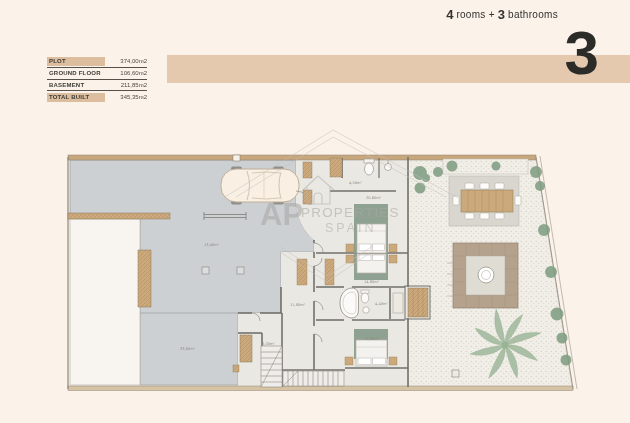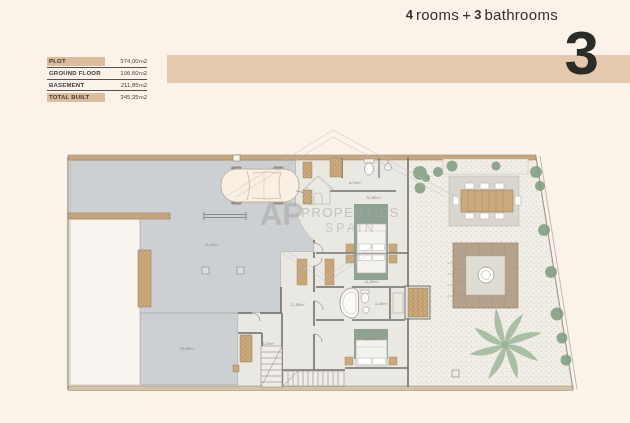--- a/index.html
+++ b/index.html
@@ -20,21 +20,21 @@
   .spec-label{width:58px;font-size:6px;font-weight:bold;color:#3b3b35;
     letter-spacing:.2px;padding:1.5px 2px;line-height:1}
   .spec-row.hl .spec-label{background:var(--tanDark)}
   .spec-value{flex:1;text-align:right;font-size:6px;color:#4f4b44;line-height:1}
 
   
   .banner{position:absolute;left:167px;right:0;top:55px;height:28px;background:var(--tan);z-index:1}
   .banner-text{position:absolute;right:72px;top:0;height:28px;display:flex;align-items:center;
     gap:3px;color:#33322e;z-index:2}
   .banner-text .big-num{font-size:13px;font-weight:bold}
-  .banner-text .word{font-size:15px;letter-spacing:.3px}
+  .banner-text .word{font-size:10px;letter-spacing:.3px}
   .floor-number{position:absolute;right:31px;top:22px;font-size:62px;line-height:1;
     font-weight:bold;color:#2b2b28;z-index:2}
 
   .plan-svg{position:absolute;left:0;top:0;z-index:0}
   text.area-label{font-family:"DejaVu Sans",sans-serif;font-size:3.6px;fill:#8f8c84}
   .wm-ap{font-family:"Liberation Sans",sans-serif;font-weight:bold;font-size:31px;fill:var(--wm);opacity:.55}
   .wm-prop{font-family:"Liberation Sans",sans-serif;font-size:13.5px;letter-spacing:1.2px;fill:var(--wm);opacity:.55}
   .wm-spain{font-family:"Liberation Sans",sans-serif;font-size:12.5px;letter-spacing:3px;fill:var(--wm);opacity:.5}
 </style>
 </head>

